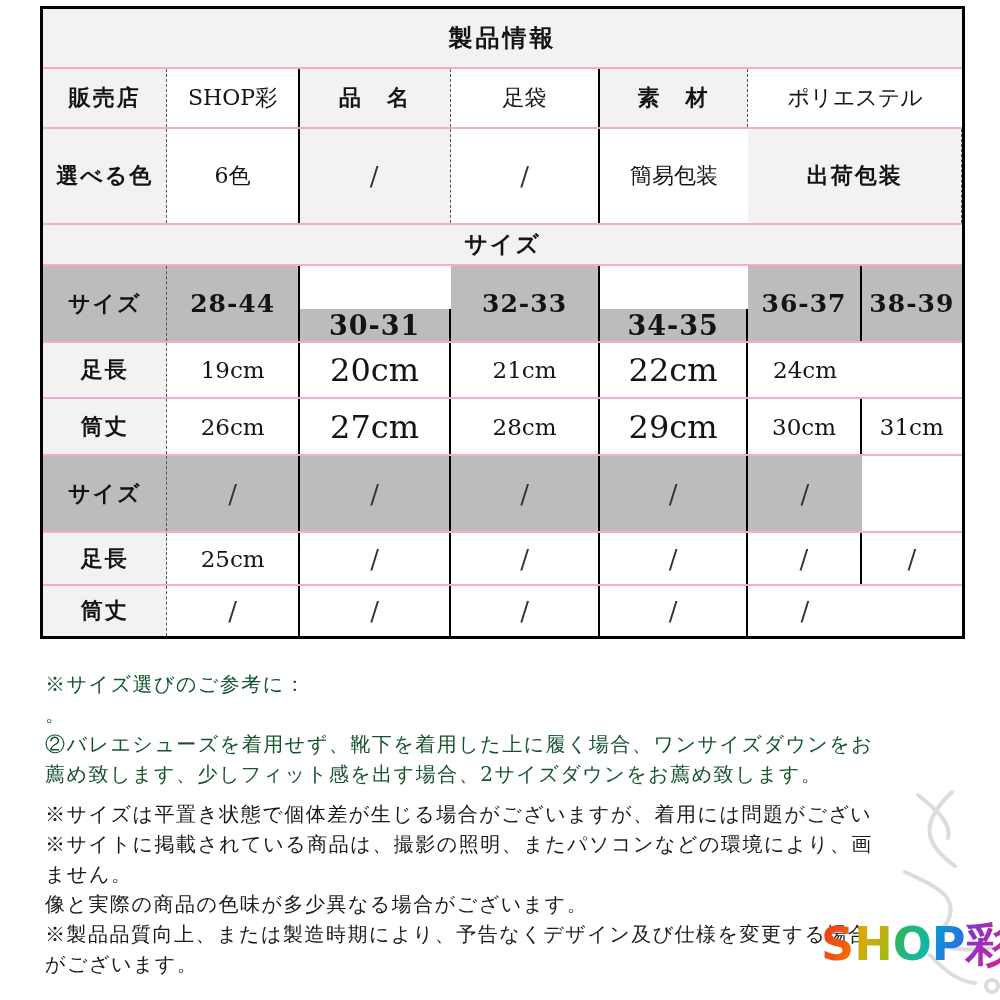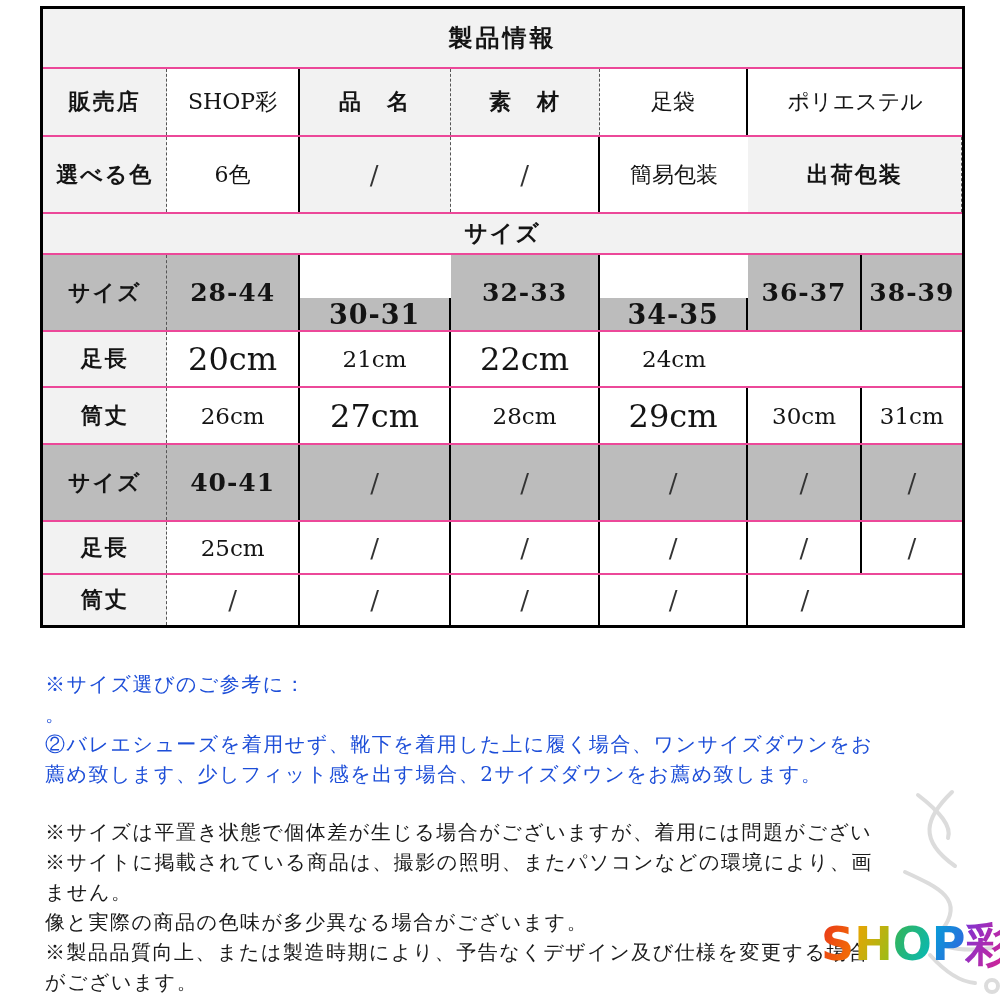--- a/index.html
+++ b/index.html
@@ -6,28 +6,28 @@
   body{
     width:1000px;height:1000px;position:relative;background:#ffffff;
     font-family:"DejaVu Serif","Liberation Serif",serif;
     overflow:hidden;
   }
   
   .ptable{
     position:absolute;left:40px;top:6px;width:919px;
     border:3px solid #000;background:#fff;
   }
-  .row{display:grid;border-bottom:2px solid #ec4899;box-sizing:border-box;}
+  .row{display:grid;border-bottom:2px solid #f9a8d4;box-sizing:border-box;}
   .row.last{border-bottom:none;}
   .cols-one{grid-template-columns:1fr;}
   .cols-info{grid-template-columns:124fr 132fr 151fr 148fr 148fr 213fr;}
   .cols-size{grid-template-columns:124fr 132fr 151fr 148fr 148fr 113fr 100fr;}
   .h-title{height:60px;}
-  .h-info{height:68px;}
-  .h-info2{height:77px;}
+  .h-info{height:60px;}
+  .h-info2{height:96px;}
   .h-sec{height:41px;}
   .h-ghdr{height:77px;}
   .h-data{height:56px;}
   .h-data2{height:57px;}
   .h-data3{height:53px;}
   .h-data4{height:50px;}
   .cell{
     display:flex;align-items:center;justify-content:center;
     font-size:22px;color:#141414;box-sizing:border-box;overflow:hidden;
   }
@@ -43,22 +43,22 @@
   .big{font-size:27px;margin-top:43px;}
   .slash{font-weight:normal;font-size:26px;color:#333;}
   .cm{font-size:23px;}
   .cmbig{font-size:32px;}
   
   .notes{
     position:absolute;left:45px;top:669px;width:915px;
     font-size:20px;line-height:30px;letter-spacing:1.5px;color:#1a1a1a;
   }
   .note-line{white-space:nowrap;}
-  .red{color:#1d4ed8;}
-  .gap{margin-top:28px;}
+  .red{color:#14532d;}
+  .gap{margin-top:10px;}
   
   .wm{position:absolute;left:0;top:0;pointer-events:none;}
   .logo{
     position:absolute;left:821px;top:916px;
     font-family:"DejaVu Sans","Liberation Sans",sans-serif;
     font-size:46px;font-weight:bold;letter-spacing:0px;line-height:56px;
     white-space:nowrap;
   }
   .logo span{
     -webkit-background-clip:text;background-clip:text;
@@ -86,22 +86,22 @@
 <div class="ptable">
 
   <div class="row cols-one h-title">
     <div class="cell ttl">製品情報</div>
   </div>
 
   <div class="row cols-info h-info">
     <div class="cell lbl dr">販売店</div>
     <div class="cell val sr">SHOP彩</div>
     <div class="cell lbl dr">品　名</div>
+    <div class="cell val sr">足袋</div>
     <div class="cell lbl dr">素　材</div>
-    <div class="cell val sr">足袋</div>
     <div class="cell val">ポリエステル</div>
   </div>
 
   <div class="row cols-info h-info2">
     <div class="cell lbl dr">選べる色</div>
     <div class="cell val sr">6色</div>
     <div class="cell lbl dr slash">/</div>
     <div class="cell val sr slash">/</div>
     <div class="cell val">簡易包装</div>
     <div class="cell lbl dr">出荷包装</div>
@@ -116,39 +116,39 @@
     <div class="cell g num sr">28-44</div>
     <div class="cell g num big sr">30-31</div>
     <div class="cell g num sr">32-33</div>
     <div class="cell g num big sr">34-35</div>
     <div class="cell g num sr">36-37</div>
     <div class="cell g num">38-39</div>
   </div>
 
   <div class="row cols-size h-data">
     <div class="cell lbl dr">足長</div>
+    <div class="cell val cm sr">19cm</div>
     <div class="cell val cmbig sr">20cm</div>
     <div class="cell val cm sr">21cm</div>
     <div class="cell val cmbig sr">22cm</div>
     <div class="cell val cm">24cm</div>
   </div>
 
   <div class="row cols-size h-data2">
     <div class="cell lbl dr">筒丈</div>
     <div class="cell val cm sr">26cm</div>
     <div class="cell val cmbig sr">27cm</div>
     <div class="cell val cm sr">28cm</div>
     <div class="cell val cmbig sr">29cm</div>
     <div class="cell val cm sr">30cm</div>
     <div class="cell val cm">31cm</div>
   </div>
 
   <div class="row cols-size h-ghdr">
     <div class="cell g lbl dr">サイズ</div>
-    <div class="cell g num sr">40-41</div>
     <div class="cell g slash sr">/</div>
     <div class="cell g slash sr">/</div>
     <div class="cell g slash sr">/</div>
     <div class="cell g slash sr">/</div>
     <div class="cell g slash">/</div>
   </div>
 
   <div class="row cols-size h-data3">
     <div class="cell lbl dr">足長</div>
     <div class="cell val cm sr">25cm</div>

